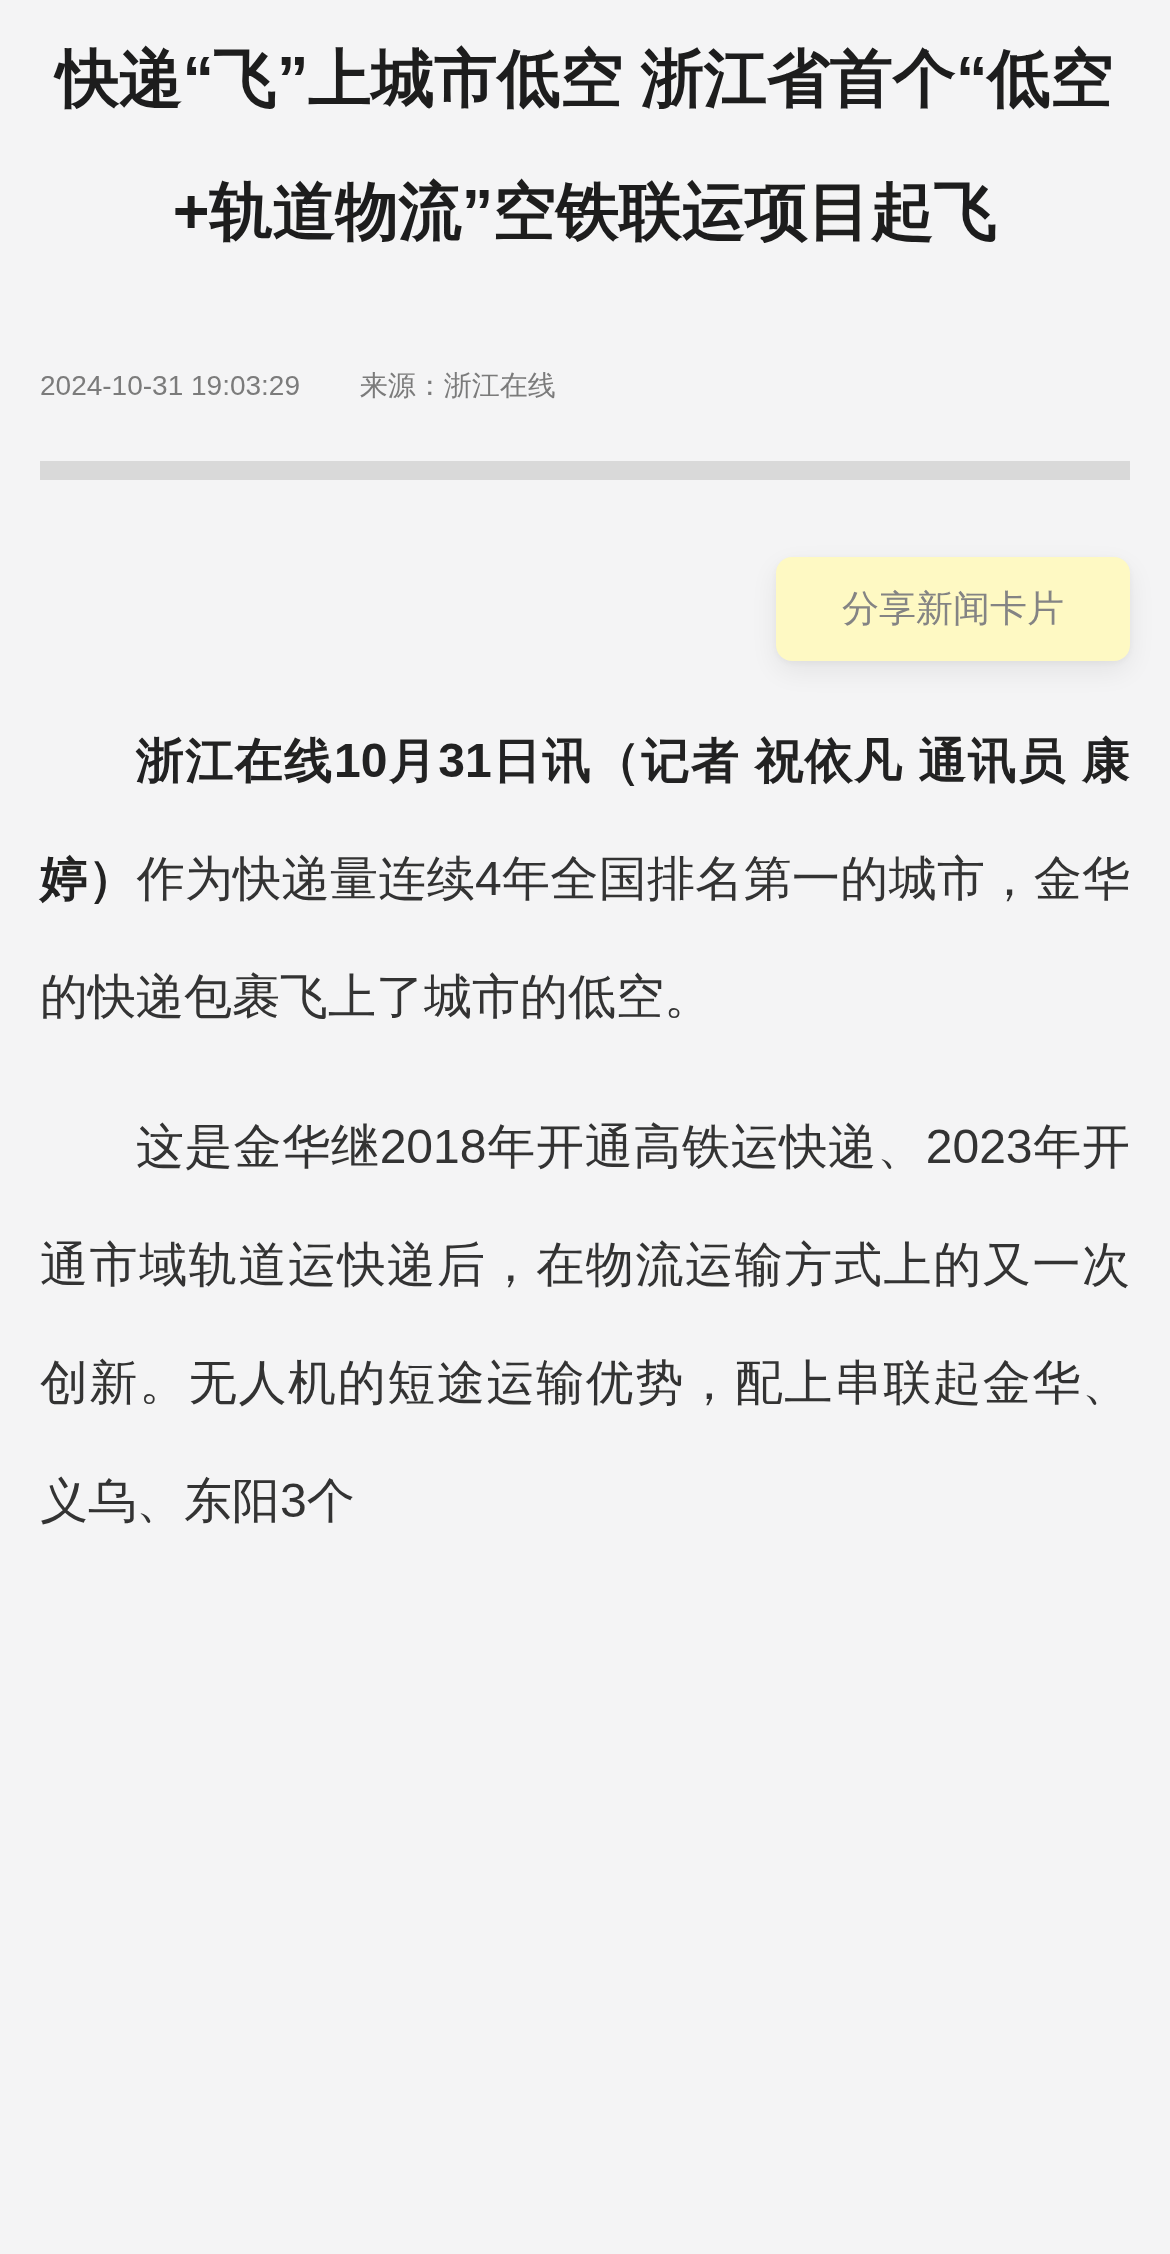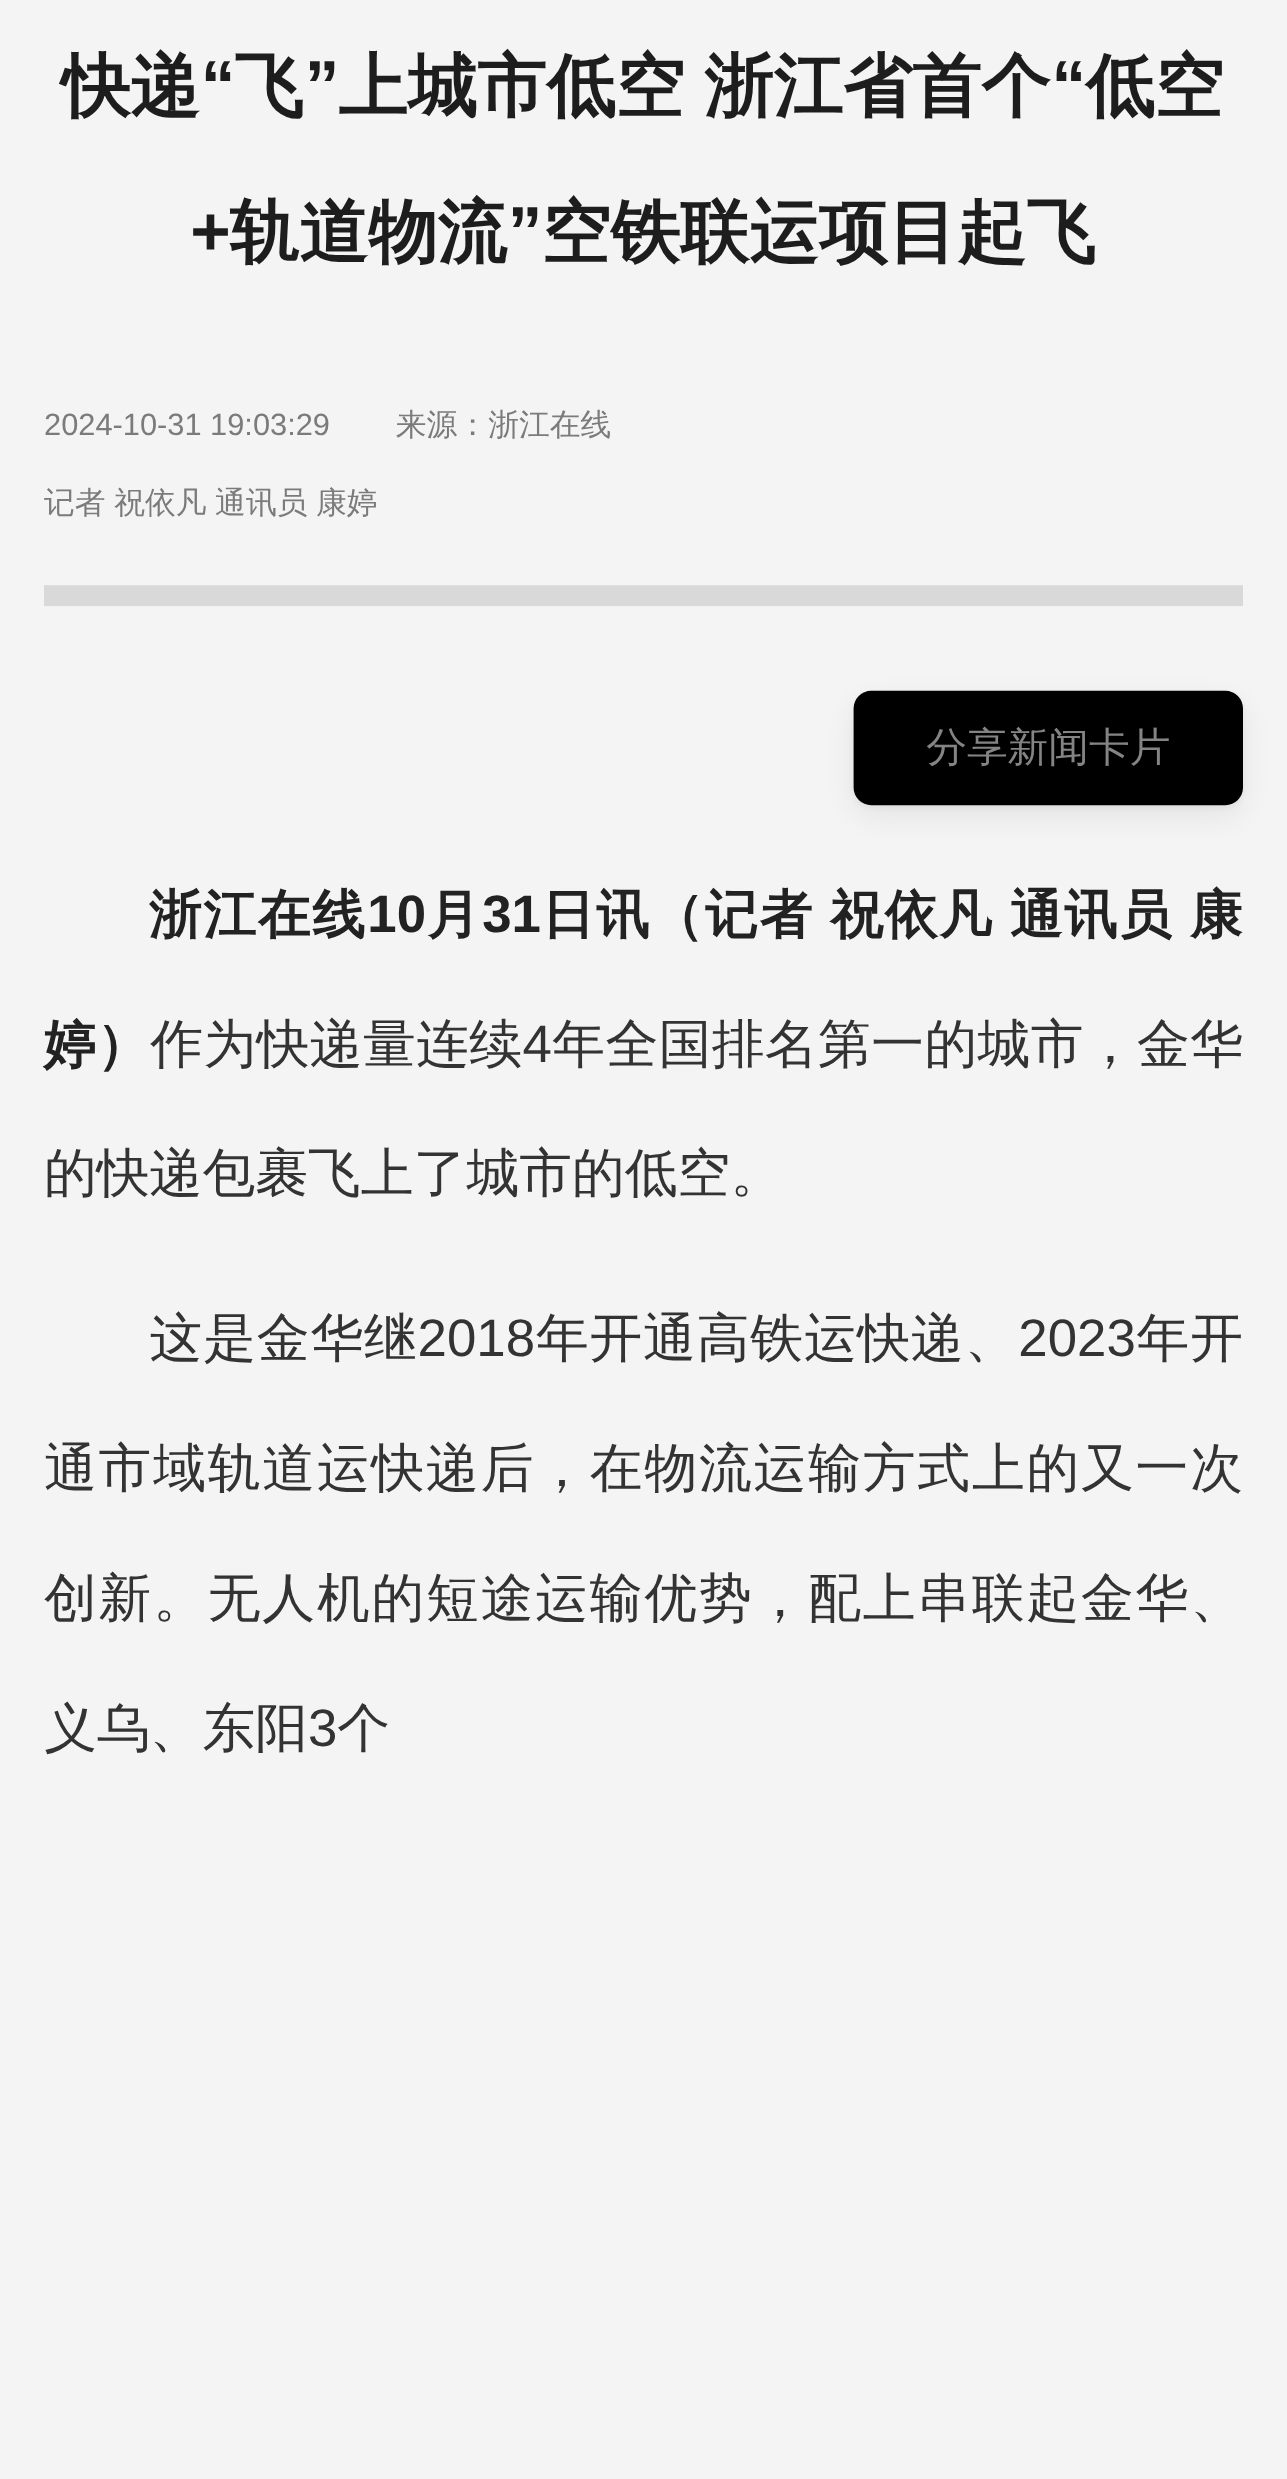--- a/index.html
+++ b/index.html
@@ -39,21 +39,21 @@
     margin-top: 40px;
   }
   .share-row {
     margin-top: 77px;
     display: flex;
     justify-content: flex-end;
   }
   .share-button {
     width: 354px;
     height: 104px;
-    background: #000000;
+    background: #fef9c3;
     border: none;
     border-radius: 16px;
     font-family: Liberation Serif, serif;
     font-size: 37px;
     color: #848484;
     display: flex;
     align-items: center;
     justify-content: center;
     box-shadow: 0 10px 28px rgba(0,0,0,0.07), 0 2px 6px rgba(0,0,0,0.04);
     cursor: pointer;
@@ -80,21 +80,20 @@
 
 <div class="page">
 
   <h1 class="article-title">快递“飞”上城市低空 浙江省首个“低空+轨道物流”空铁联运项目起飞</h1>
 
   <div class="meta">
     <div class="meta-row">
       <span>2024-10-31 19:03:29</span>
       <span class="meta-source">来源：浙江在线</span>
     </div>
-    <div class="meta-row">记者 祝依凡 通讯员 康婷</div>
   </div>
 
   <div class="divider"></div>
 
   <div class="share-row">
     <button class="share-button">分享新闻卡片</button>
   </div>
 
   <div class="article">
     <p><span class="lead">浙江在线10月31日讯（记者 祝依凡 通讯员 康婷）</span><span>作为快递量连续4年全国排名第一的城市，金华的快递包裹飞上了城市的低空。</span></p>

